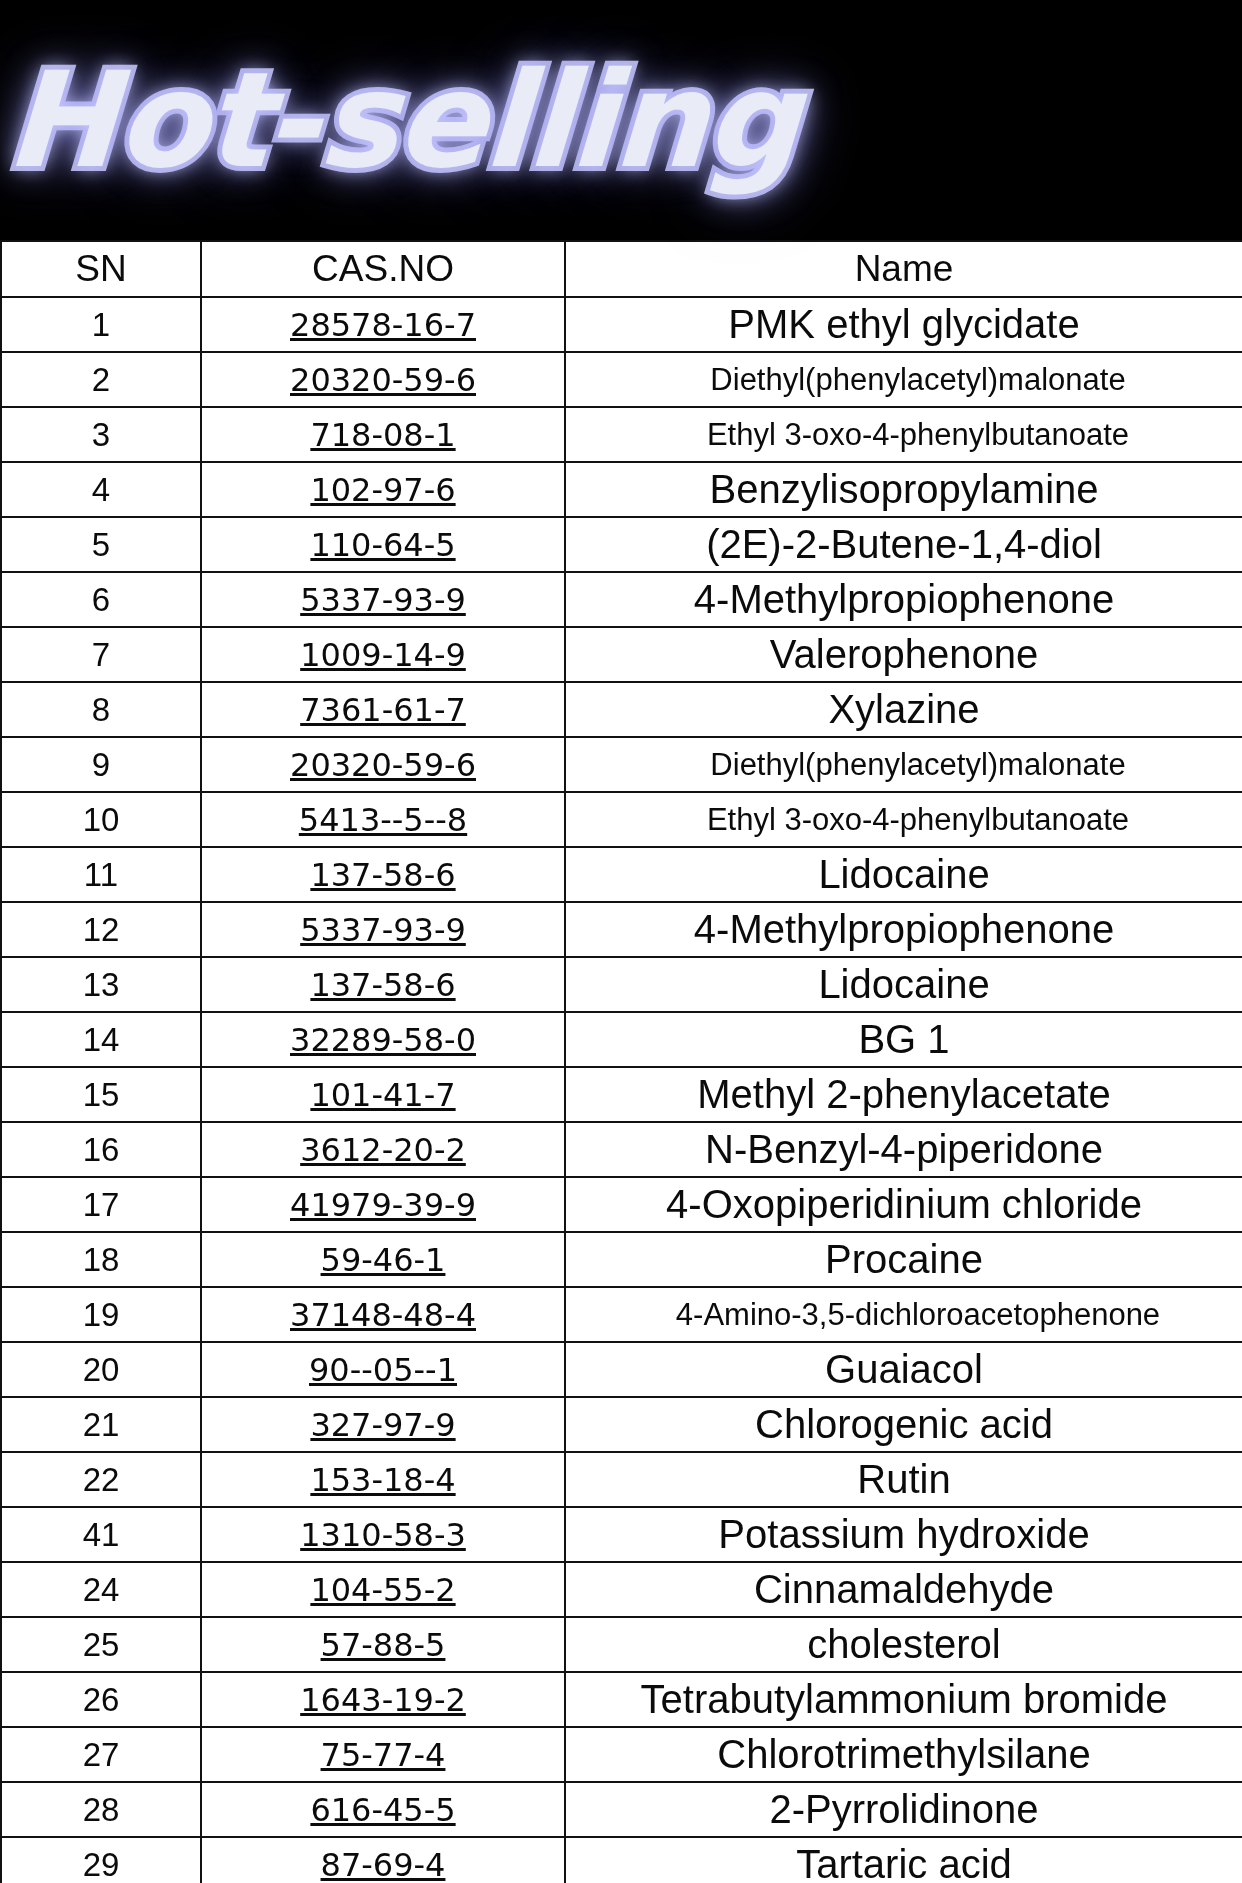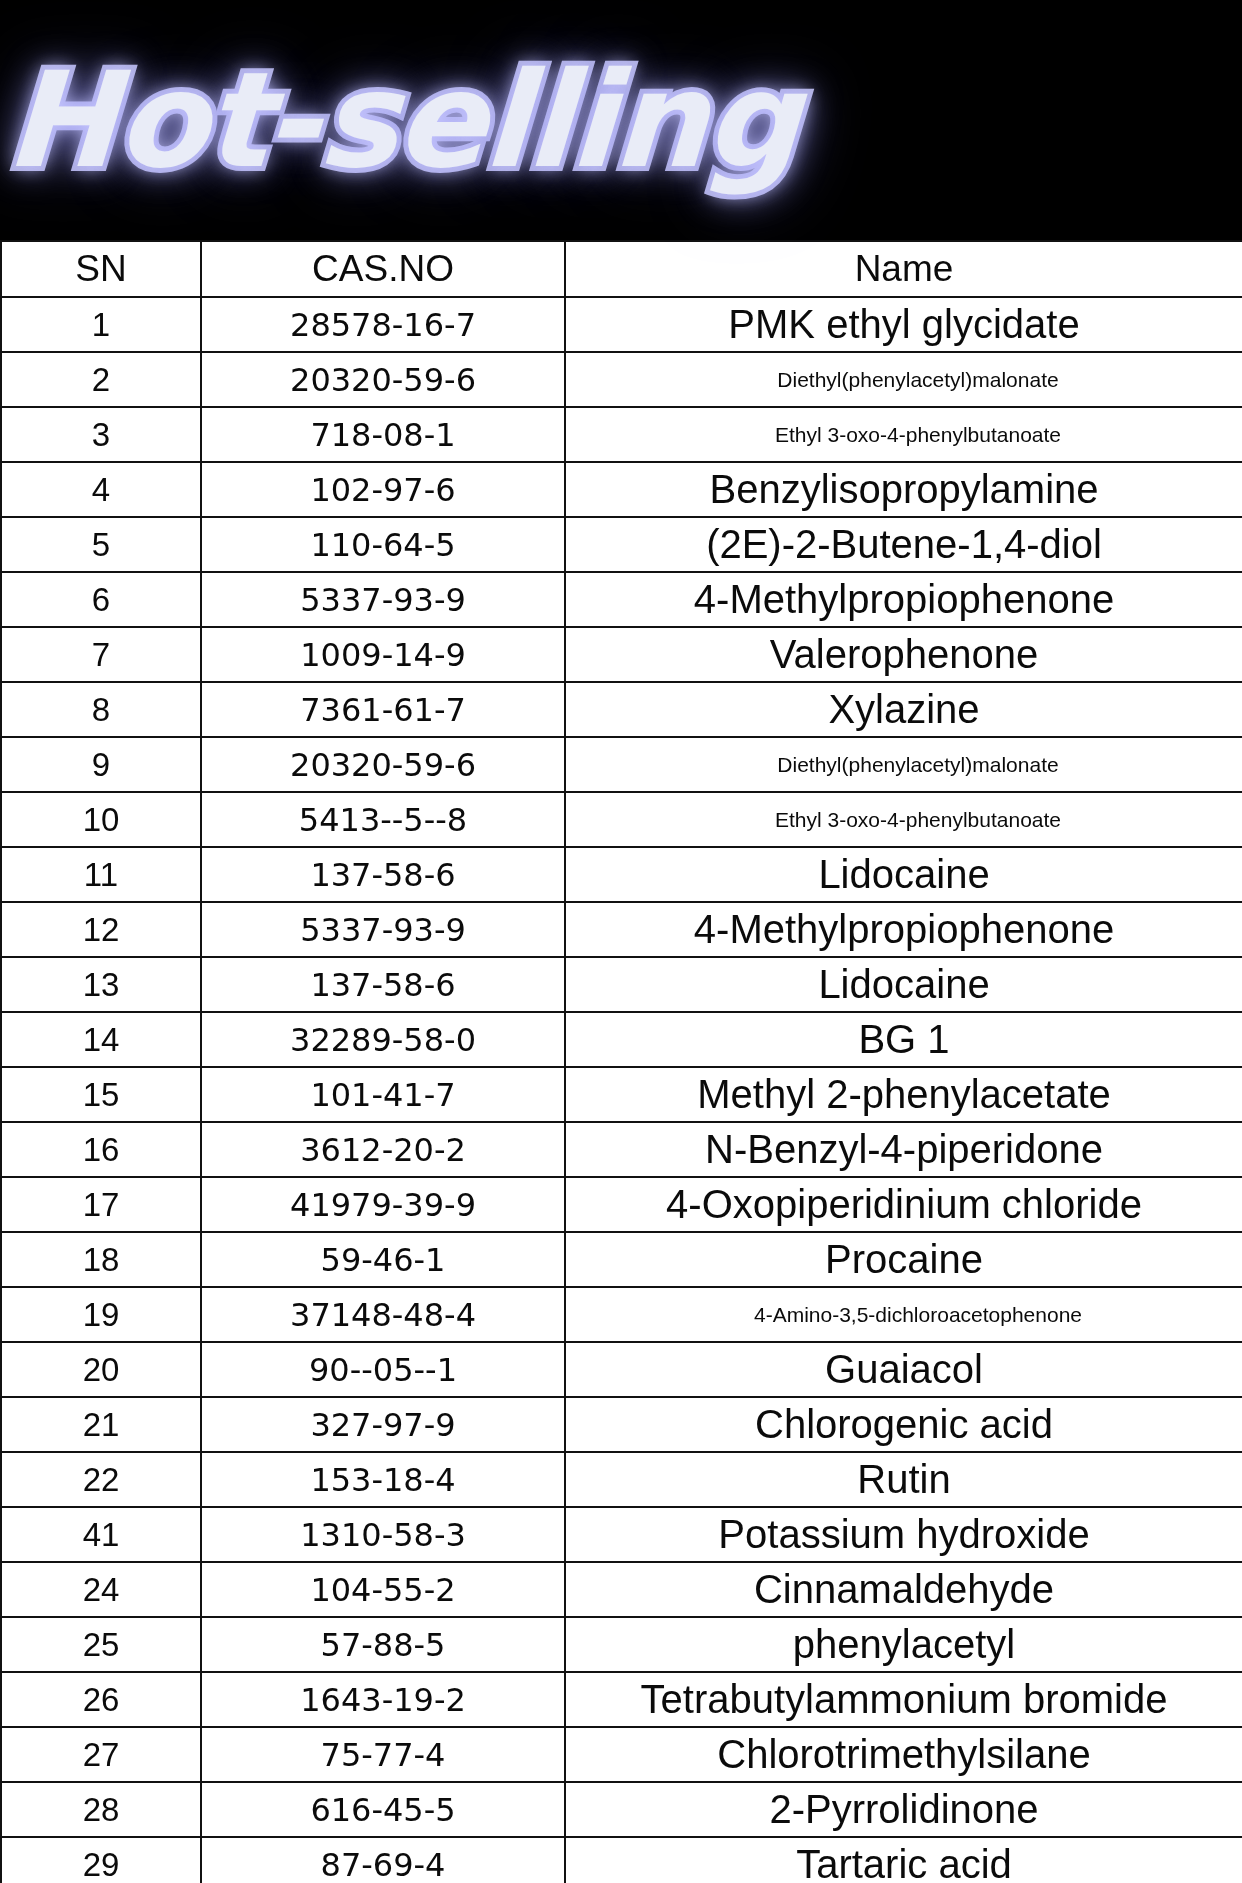--- a/index.html
+++ b/index.html
@@ -81,26 +81,27 @@
     font-size: 37px;
     height: 54px;
   }
   table.list td.sn {
     font-size: 33px;
   }
   table.list td.cas {
     font-family: "DejaVu Sans", sans-serif;
     font-size: 32px;
     letter-spacing: 0px;
+    text-decoration: underline;
   }
   table.list td.name {
     font-size: 40px;
   }
   table.list td.name.long {
-    font-size: 21px;
+    font-size: 31px;
     padding-left: 32px;
   }
 </style>
 </head>
 <body>
 
 <div class="page">
 
   <div class="banner">
     <div class="banner-text">Hot-selling</div>
@@ -237,21 +238,21 @@
             <td class="name">Potassium hydroxide</td>
           </tr>
           <tr>
             <td class="sn">24</td>
             <td class="cas">104-55-2</td>
             <td class="name">Cinnamaldehyde</td>
           </tr>
           <tr>
             <td class="sn">25</td>
             <td class="cas">57-88-5</td>
-            <td class="name">phenylacetyl</td>
+            <td class="name">cholesterol</td>
           </tr>
           <tr>
             <td class="sn">26</td>
             <td class="cas">1643-19-2</td>
             <td class="name">Tetrabutylammonium bromide</td>
           </tr>
           <tr>
             <td class="sn">27</td>
             <td class="cas">75-77-4</td>
             <td class="name">Chlorotrimethylsilane</td>

